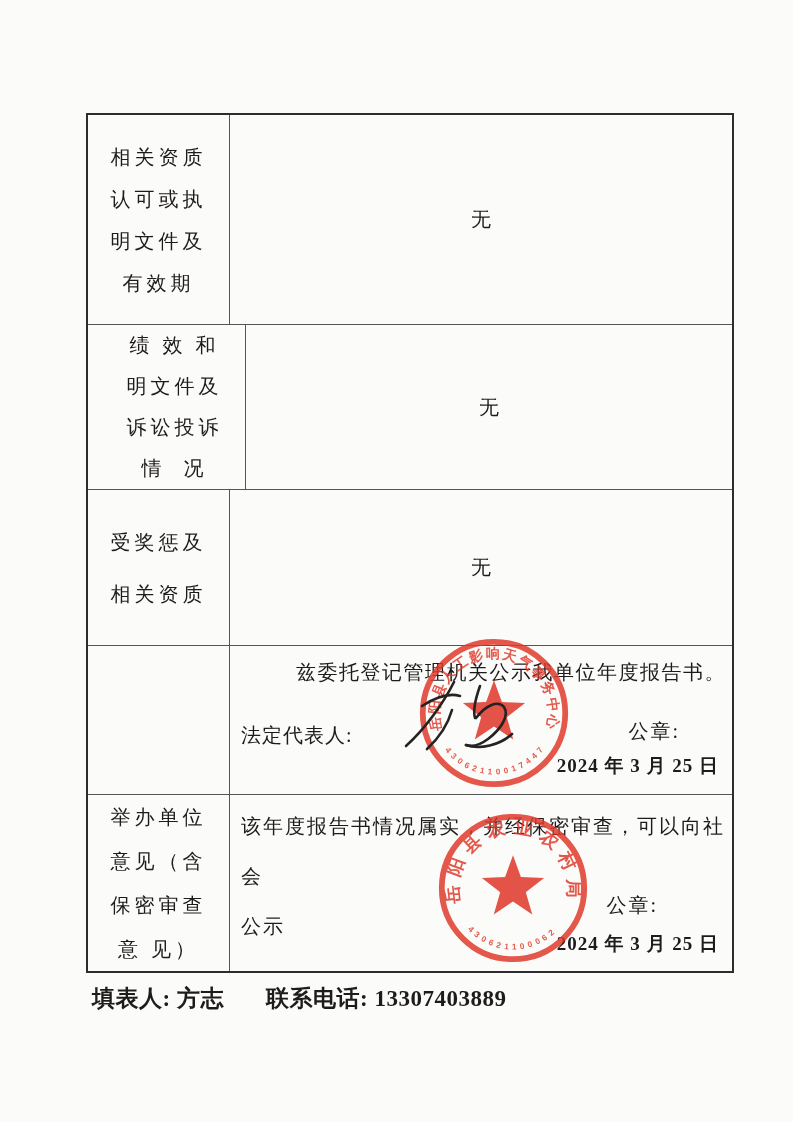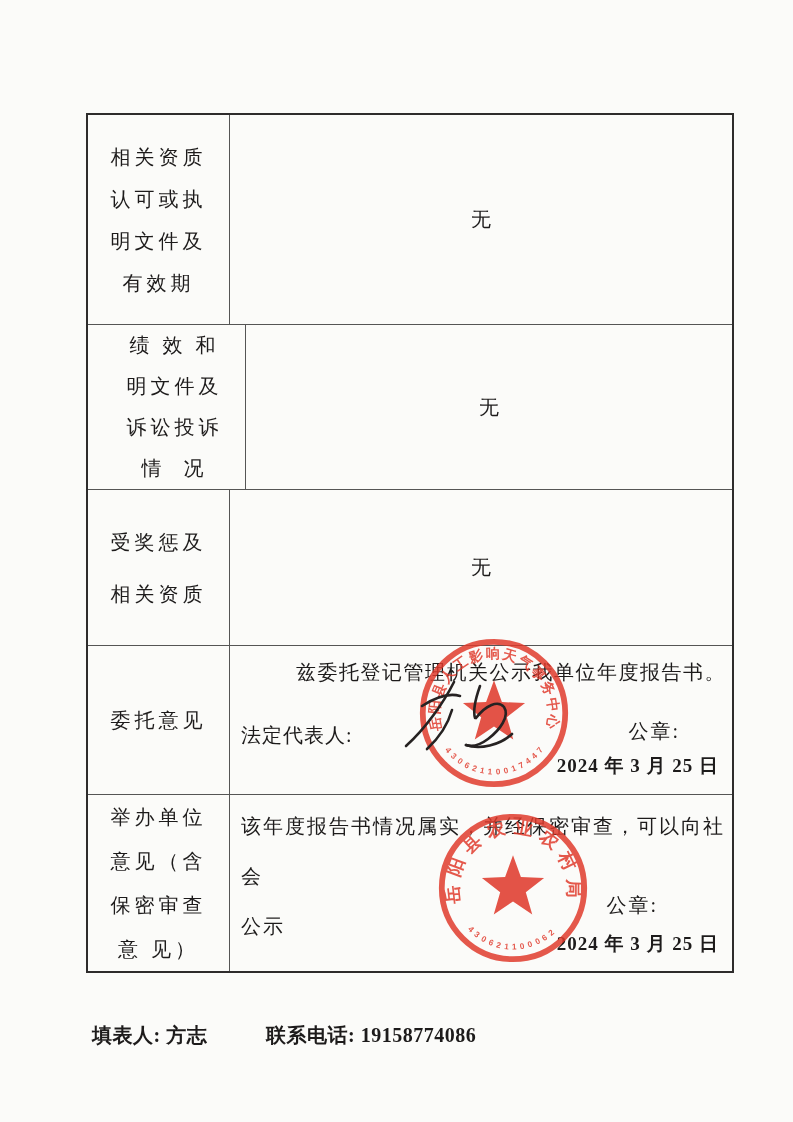--- a/index.html
+++ b/index.html
@@ -56,22 +56,22 @@
   .rep-label{position:absolute;left:11px;top:76px;letter-spacing:1px;}
   .seal-label-4{position:absolute;right:52px;top:72px;letter-spacing:2px;}
   .seal-label-5{position:absolute;right:74px;top:97px;letter-spacing:2px;}
   .date-line{
     position:absolute;right:13px;
     font-weight:700;font-size:19px;letter-spacing:1px;white-space:pre;
   }
   .date-4{top:107px;}
   .date-5{top:136px;}
   .footer{
-    position:absolute;left:0;top:1022px;width:793px;height:32px;
-    font-size:20px;font-weight:700;
+    position:absolute;left:0;top:983px;width:793px;height:32px;
+    font-size:23px;font-weight:700;
   }
   .footer .f-item{position:absolute;top:0;white-space:pre;letter-spacing:0.5px;}
   .f-filler{left:92px;}
   .f-phone{left:266px;}
   .f-date{left:512px;}
   .seal{position:absolute;opacity:0.84;pointer-events:none;}
   .seal-1{left:417px;top:636px;}
   .seal-2{left:436px;top:811px;}
   .signature{position:absolute;left:392px;top:670px;pointer-events:none;}
 </style>
@@ -111,21 +111,20 @@
         <div class="lbl-line">受奖惩及</div>
         <div class="lbl-line">相关资质</div>
       </div>
       <div class="cell content-cell center-cell">
         <span>无</span>
       </div>
     </div>
 
     <div class="trow r4">
       <div class="cell label-cell">
-        <div class="lbl-line">委托意见</div>
       </div>
       <div class="cell content-cell">
         <div class="stmt">兹委托登记管理机关公示我单位年度报告书。</div>
         <span class="rep-label">法定代表人:</span>
         <span class="seal-label-4">公章:</span>
         <div class="date-line date-4">2024 年 3 月 25 日</div>
       </div>
     </div>
 
     <div class="trow r5">
@@ -183,16 +182,16 @@
     <text fill="#e0392b" font-size="19" font-weight="700" font-family="Liberation Serif, serif">
       <textPath href="#s2top" startOffset="4" textLength="204" lengthAdjust="spacing">岳阳县农业农村局</textPath>
     </text>
     <text fill="#e0392b" font-size="8.5" font-weight="700" font-family="Liberation Sans, sans-serif">
       <textPath href="#s2bot" startOffset="14" textLength="100" lengthAdjust="spacing">430621100062</textPath>
     </text>
   </svg>
 
   <div class="footer">
     <span class="f-item f-filler">填表人: 方志</span>
-    <span class="f-item f-phone">联系电话: 19158774086</span>
+    <span class="f-item f-phone">联系电话: 13307403889</span>
   </div>
 
 </div>
 
 </body></html>

